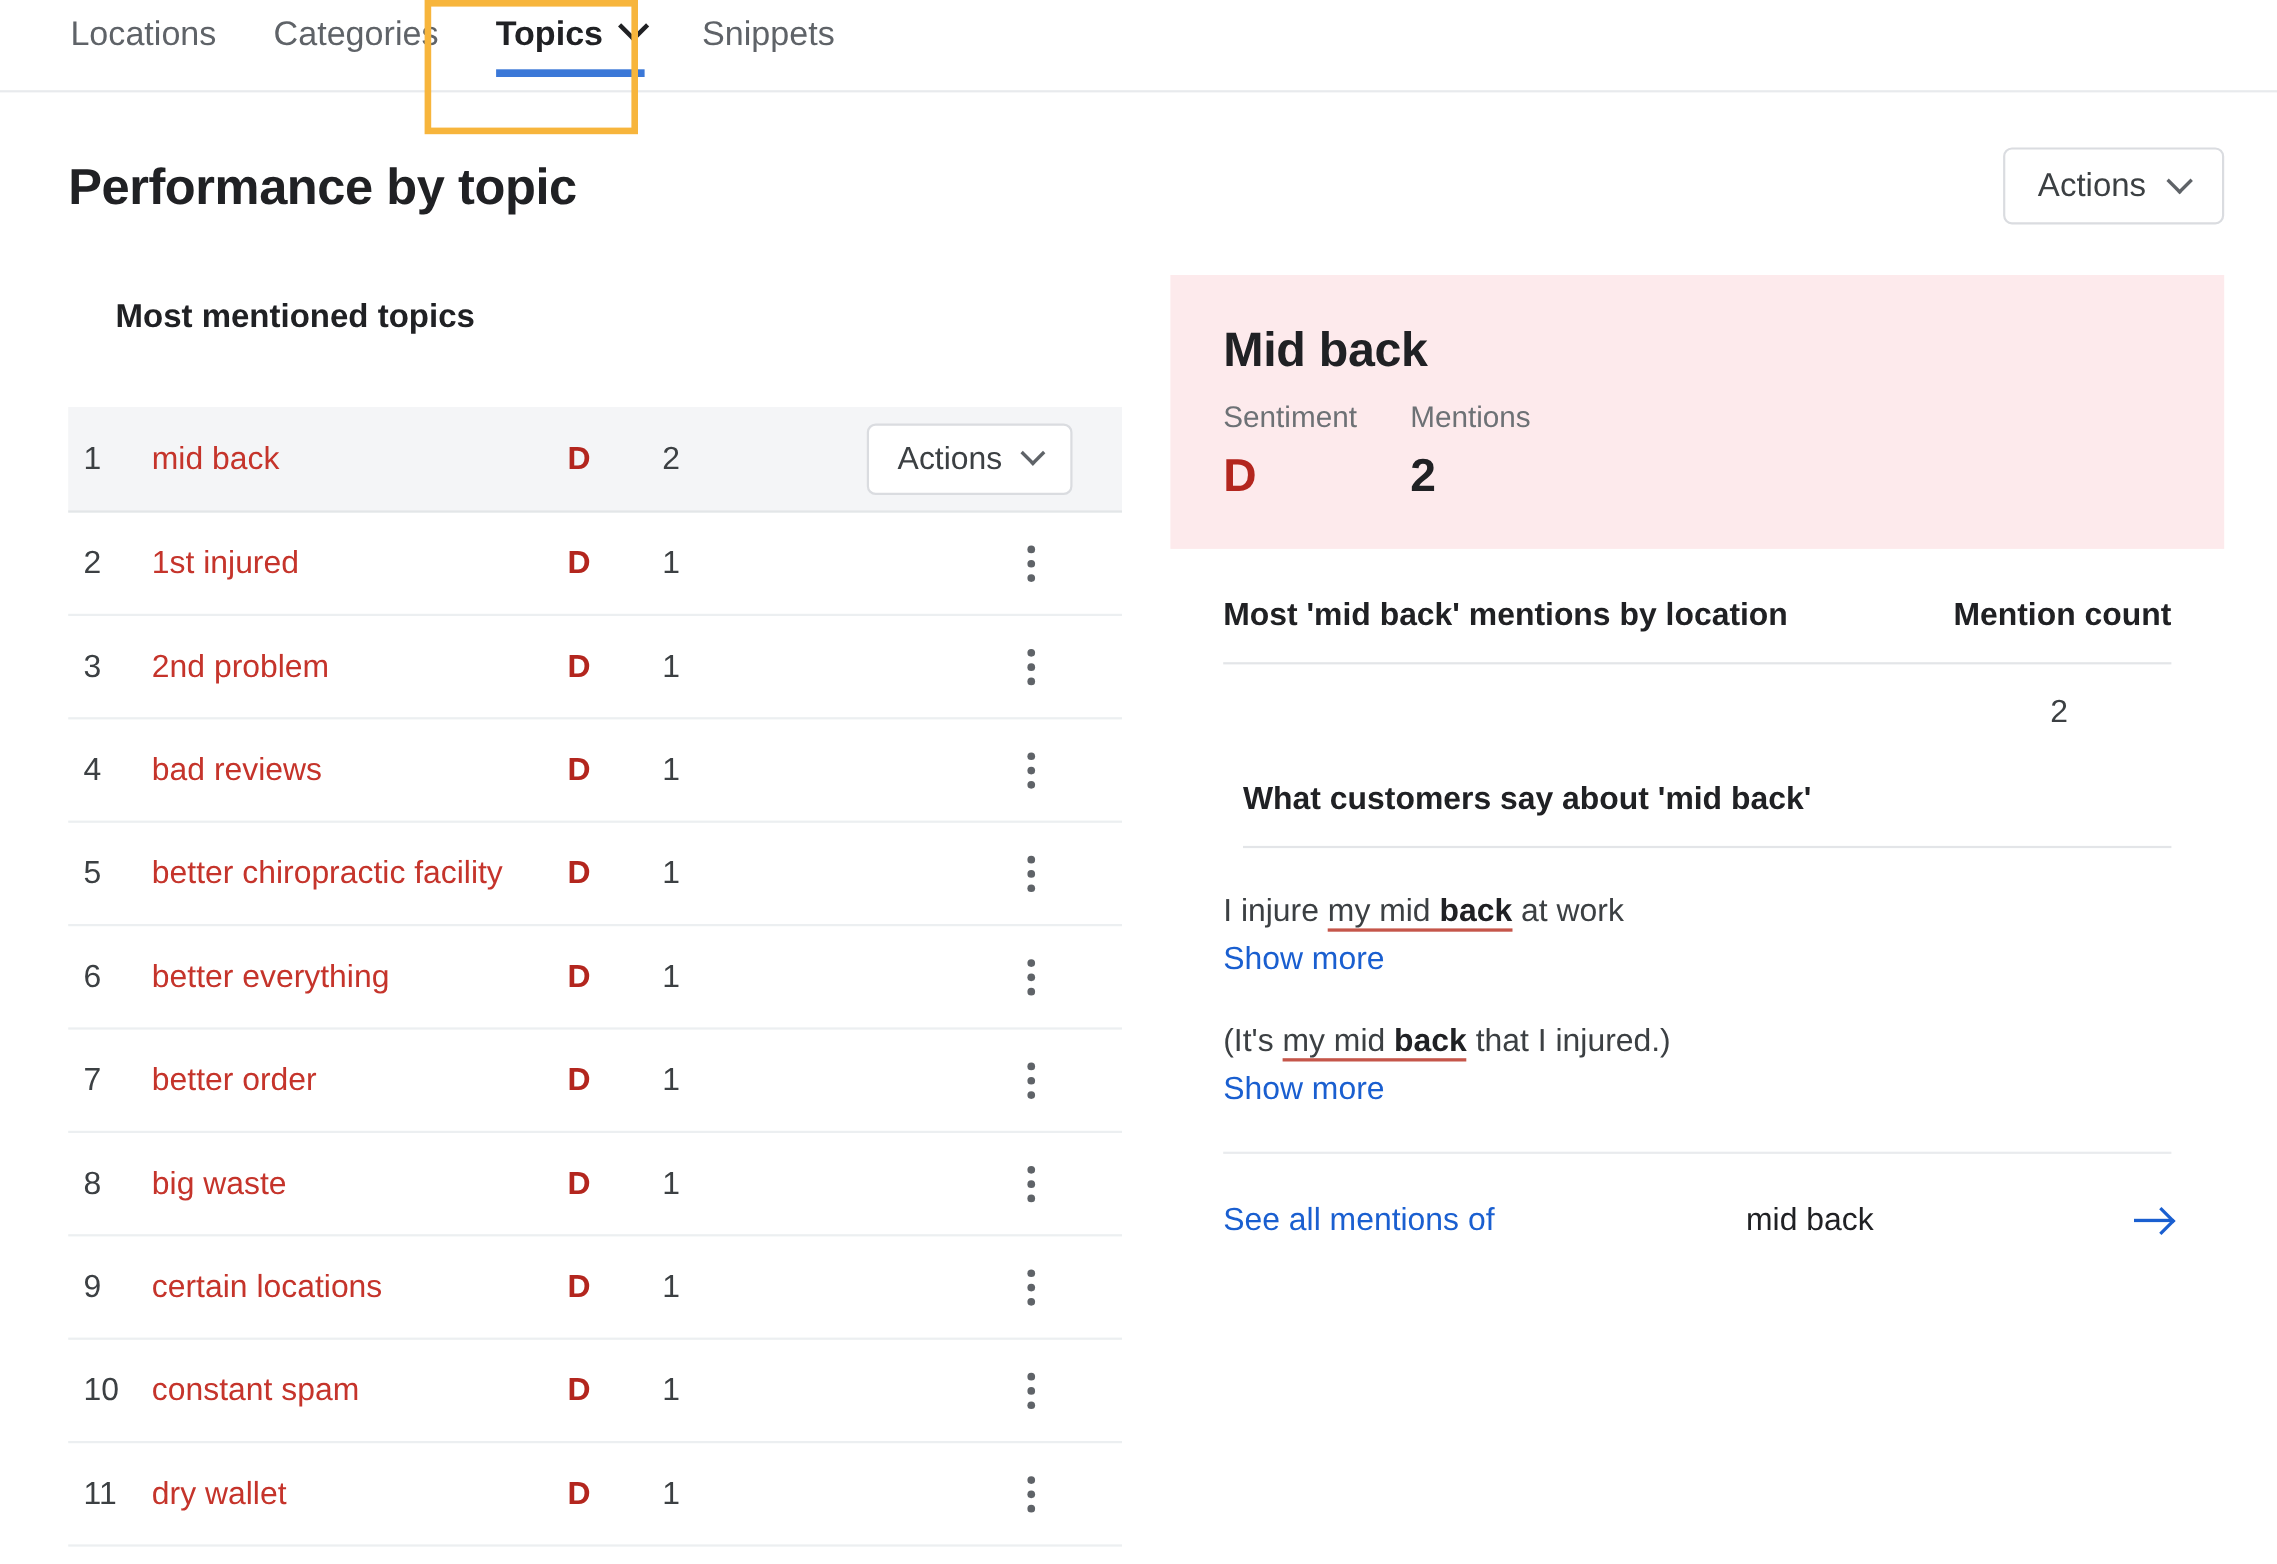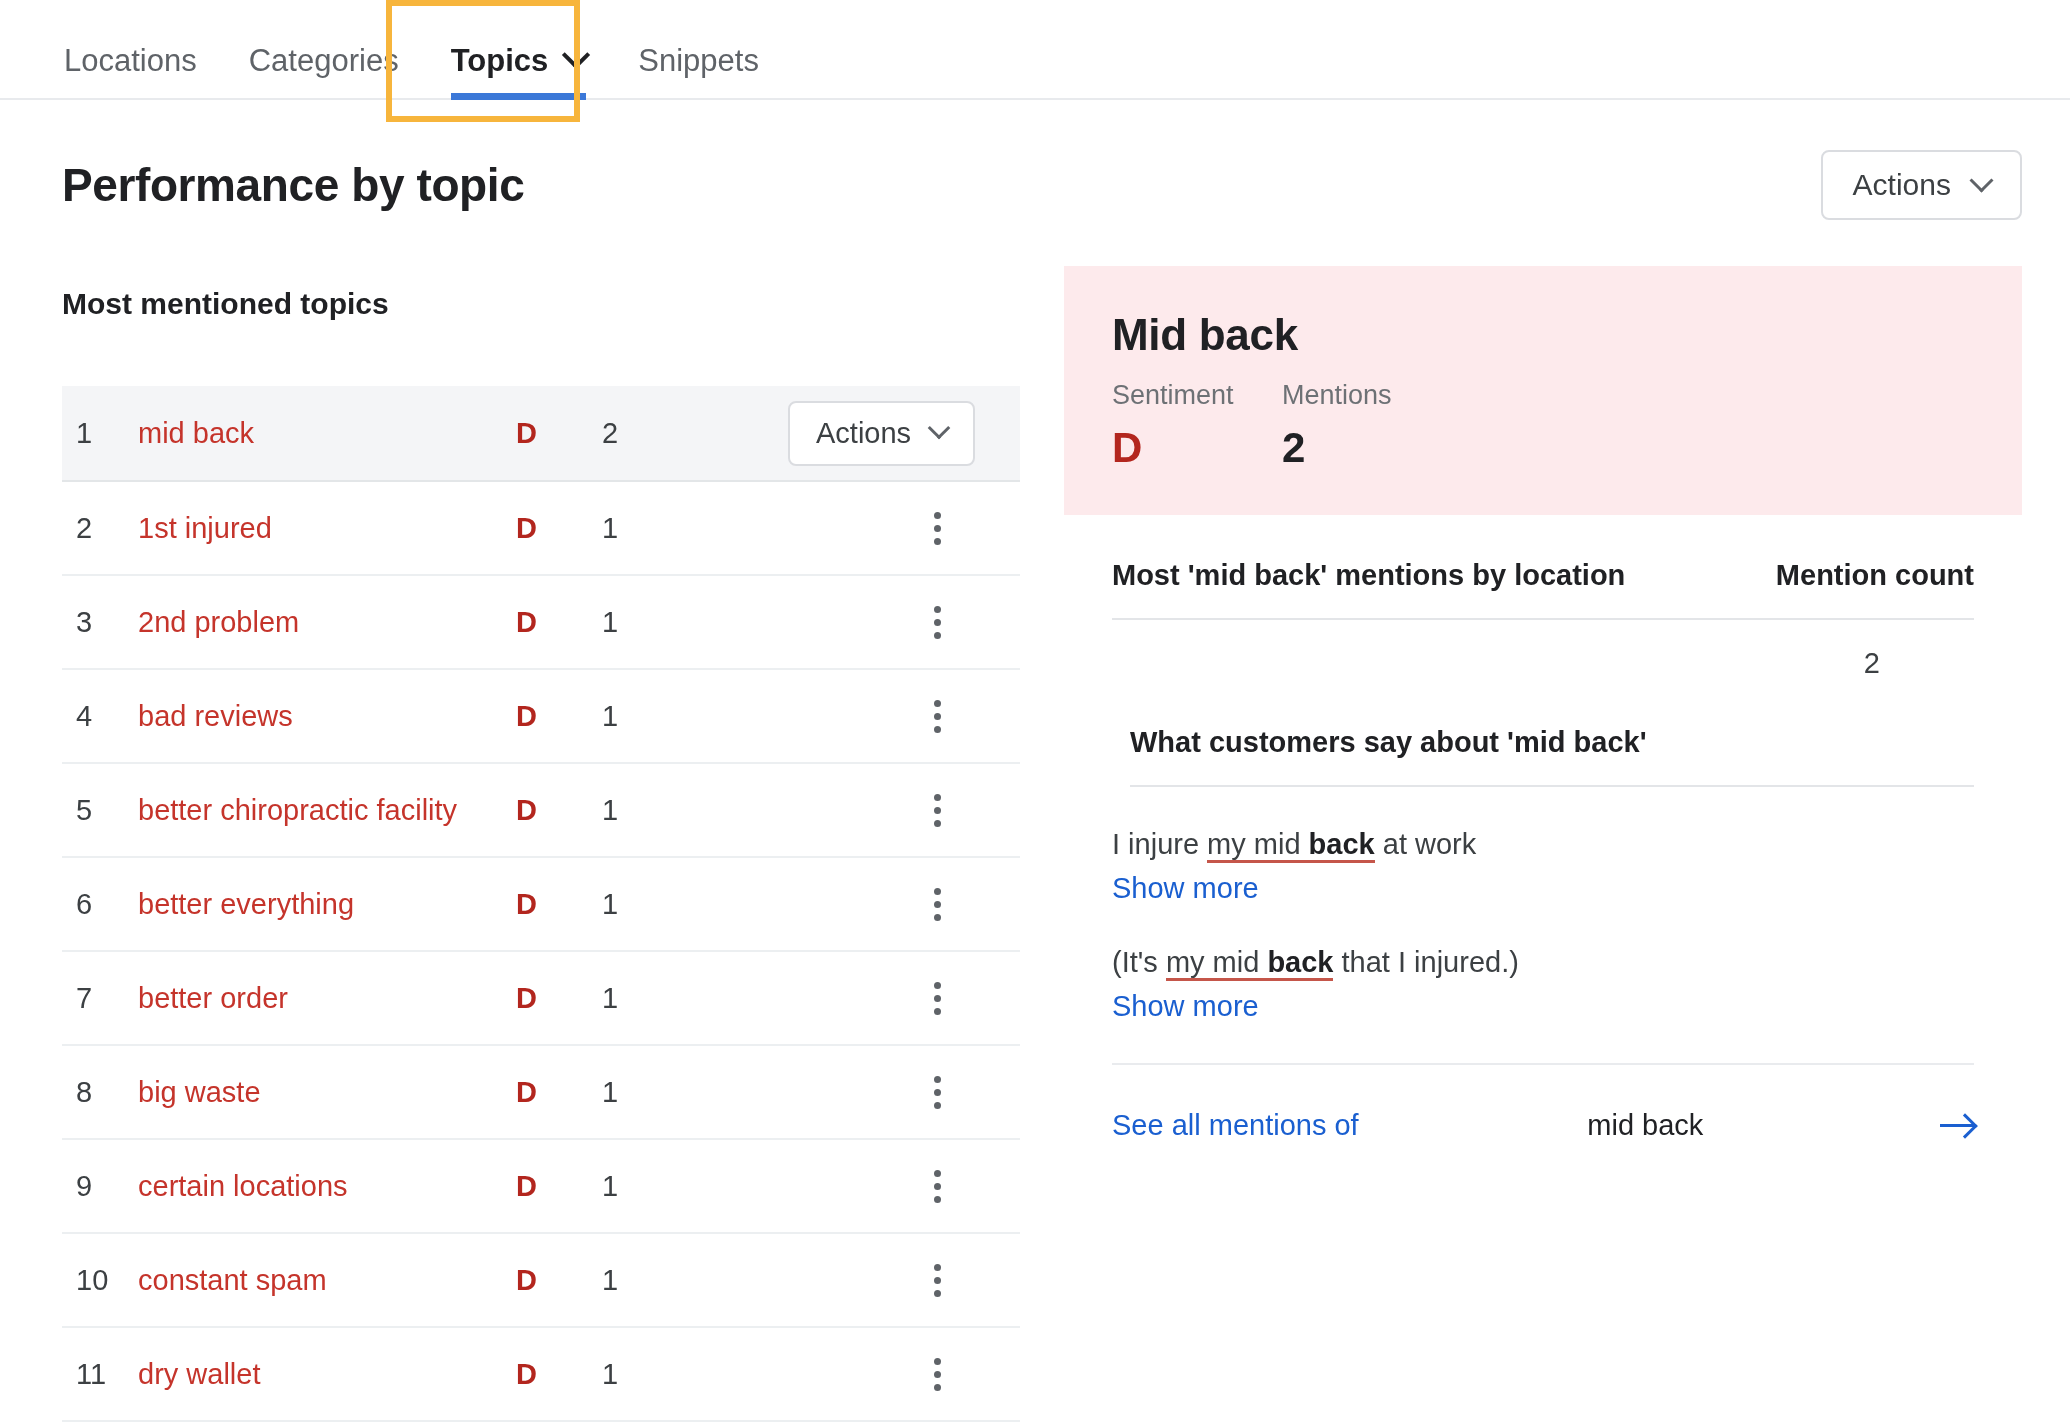--- a/index.html
+++ b/index.html
@@ -7,24 +7,24 @@
     width: 2070px; height: 1422px;
     background: #ffffff;
     font-family: "Liberation Sans", sans-serif;
     color: #202124;
     overflow: hidden;
   }
 
   
   .tabbar {
     position: relative;
-    height: 100px;
+    height: 84px;
     border-bottom: 2px solid #e8eaed;
     display: flex;
-    align-items: flex-end;
+    align-items: center;
     padding-left: 60px;
   }
   .tab {
     position: relative;
     font-size: 31px;
     color: #5f6368;
     padding: 0 26px 22px 26px;
     line-height: 1;
     white-space: nowrap;
     display: flex;
@@ -97,20 +97,21 @@
   }
   .left-col { width: 958px; flex: 0 0 958px; }
   .right-col { flex: 1 1 auto; }
 
   
   .sec-head {
     display: flex;
     align-items: center;
     justify-content: space-between;
     height: 76px;
+    margin-left: 43px;
   }
   .sec-title { font-size: 30px; font-weight: bold; color: #202124; }
 
   .topic-table { margin-top: 44px; width: 958px; }
   .trow {
     display: flex;
     align-items: center;
     height: 94px;
     border-bottom: 2px solid #eceff1;
     padding: 0 0 0 14px;

